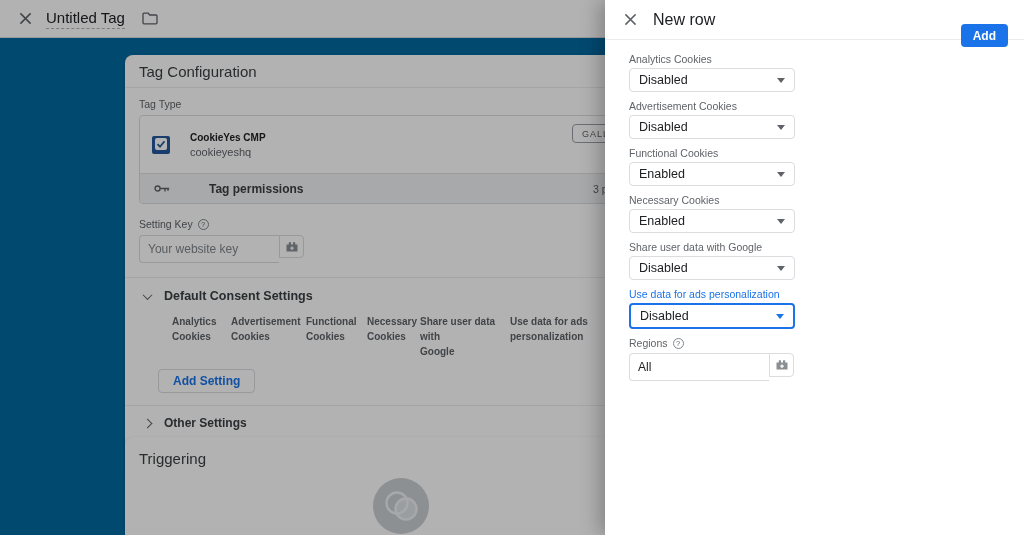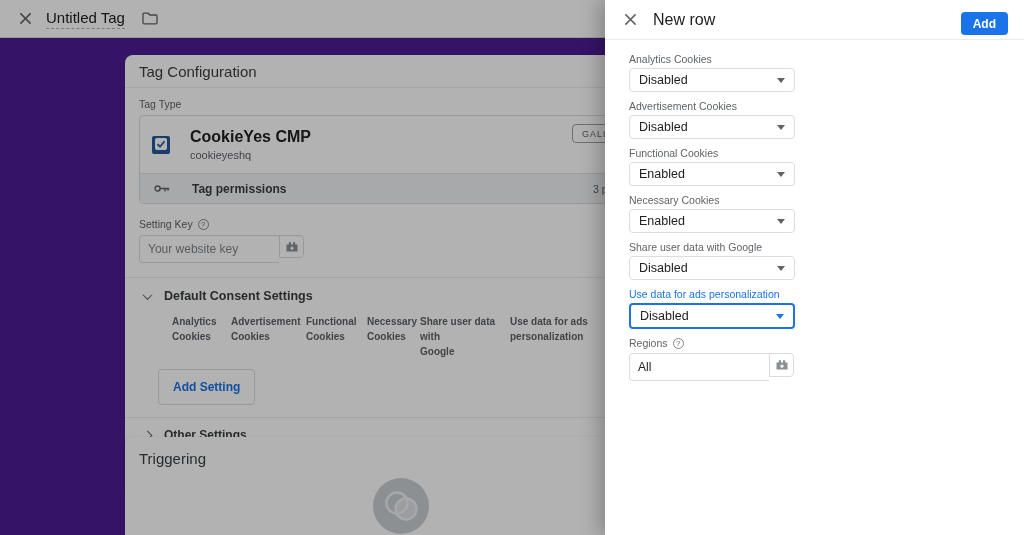--- a/index.html
+++ b/index.html
@@ -1,17 +1,17 @@
 <!DOCTYPE html>
 <html><head>
 <meta charset="utf-8">
 <style>
   * { margin:0; padding:0; box-sizing:border-box; }
   body { background:#555; font-family:"Liberation Sans", sans-serif; }
-  .stage { position:relative; width:1024px; height:535px; overflow:hidden; background:#4c1d95; }
+  .stage { position:relative; width:1024px; height:535px; overflow:hidden; background:#0369a1; }
 
   
   .page { position:absolute; inset:0; }
   .topbar { position:absolute; left:0; top:0; width:1024px; height:38px; background:#fff; border-bottom:1px solid #dadce0; display:flex; align-items:center; }
   .icon-btn { width:26px; height:26px; display:flex; align-items:center; justify-content:center; cursor:pointer; }
   .topbar .icon-btn { margin-left:12px; }
   .doc-title { margin-left:8px; font-size:15px; color:#202124; border-bottom:1px dashed #b0b3b8; padding-bottom:2px; }
   .folder { margin-left:10px; }
 
   .card { position:absolute; left:125px; width:775px; background:#fff; border-radius:8px; box-shadow:0 1px 3px rgba(0,0,0,.18); }
@@ -22,24 +22,24 @@
   .card-body { padding:0 14px 8px 14px; }
 
   .mini-label { font-size:10.5px; color:#5f6368; }
   .tag-type-label { margin-top:10px; }
 
   .tagtype-box { margin-top:5px; border:1px solid #dadce0; border-radius:4px; position:relative; }
   .tt-row1 { position:relative; height:57px; display:flex; align-items:center; padding-left:12px; cursor:pointer; }
   .cy-logo { width:18px; height:18px; border-radius:2px; background:#25599d; position:relative; flex:0 0 auto; }
   .cy-logo svg { position:absolute; left:3px; top:2px; }
   .tt-name-wrap { margin-left:20px; }
-  .tt-name { font-size:16px; font-weight:bold; color:#202124; }
+  .tt-name { font-size:10px; font-weight:bold; color:#202124; }
   .tt-author { font-size:11px; color:#5f6368; margin-top:3px; }
   .gallery-chip { position:absolute; left:432px; top:8px; border:1px solid #9aa0a6; border-radius:4px; padding:4px 9px 3px; font-size:9px; letter-spacing:1px; color:#5f6368; background:#fff; cursor:pointer; }
-  .tt-row2 { position:relative; height:30px; border-top:1px solid #e0e0e0; background:#f1f3f4; display:flex; align-items:center; padding-left:14px; border-radius:0 0 4px 4px; cursor:pointer; }
+  .tt-row2 { position:relative; height:30px; border-top:1px solid #e0e0e0; background:#f1f3f4; display:flex; align-items:center; padding-left:14px; border-radius:0 0 4px 4px; cursor:pointer;gap:17px; }
   .tt-perms { margin-left:22px; font-size:12px; font-weight:bold; color:#3c4043; }
   .tt-perm-count { position:absolute; left:453px; font-size:10.5px; color:#5f6368; }
 
   .wk-label { margin-top:14px; display:flex; align-items:center; gap:5px; }
   .help-ic { width:11px; height:11px; border:1px solid #80868b; border-radius:50%; font-size:7.5px; color:#5f6368; display:inline-flex; align-items:center; justify-content:center; }
   .input-group { margin-top:5px; display:flex; width:165px; }
   .txt-input { width:140px; height:23px; border:1px solid #dadce0; border-right:none; border-radius:4px 0 0 4px; padding:13px 8px; font-size:12px; color:#202124; font-family:"Liberation Sans",sans-serif; outline:none; }
   .txt-input::placeholder { color:#80868b; }
   .brick-btn { width:25px; height:23px; border:1px solid #dadce0; border-radius:0 4px 4px 0; background:#fff; display:flex; align-items:center; justify-content:center; cursor:pointer; }
 
@@ -48,38 +48,38 @@
   .consent-head { height:36px; display:flex; align-items:center; cursor:pointer; }
   .chev { width:7px; height:7px; border-right:1.6px solid #5f6368; border-bottom:1.6px solid #5f6368; display:inline-block; }
   .chev-down { transform:rotate(45deg) translate(-1px,-1px); margin-left:5px; }
   .chev-right { transform:rotate(-45deg); margin-left:5px; }
   .consent-title { margin-left:13px; font-size:12.5px; font-weight:bold; color:#3c4043; }
 
   .cols { display:flex; margin-left:33px;font-weight:bold; }
   .col { font-size:10px; line-height:15px; color:#5f6368; white-space:pre-line; }
   .c0{width:59px}.c1{width:75px}.c2{width:61px}.c3{width:53px}.c4{width:90px}.c5{width:105px}.c6{width:60px}
 
-  .add-setting { margin:10px 0 2px 19px; height:36px; padding:0 14px; border:1px solid #dadce0; border-radius:4px; background:#fff; color:#1a73e8; font-size:12px; font-weight:bold; font-family:"Liberation Sans",sans-serif; cursor:pointer; }
+  .add-setting { margin:10px 0 2px 19px; height:24px; padding:0 14px; border:1px solid #dadce0; border-radius:4px; background:#fff; color:#1a73e8; font-size:12px; font-weight:bold; font-family:"Liberation Sans",sans-serif; cursor:pointer; }
 
   .collapse-row { height:34px; display:flex; align-items:center; cursor:pointer; }
   .collapse-row + .collapse-row { border-top:1px solid #ececec; }
   .collapse-label { margin-left:13px; font-size:12px; font-weight:bold; color:#3c4043; }
   .hr2 { height:1px; background:#ececec; margin:10px -14px 0; }
 
   .trigger-circle { position:absolute; left:248px; top:41px; width:56px; height:56px; }
 
   
   .overlay { position:absolute; inset:0; background:rgba(0,0,0,.30); z-index:5; }
 
   
   .panel { position:absolute; right:0; top:0; width:419px; height:535px; background:#fff; z-index:10; box-shadow:-6px 0 18px rgba(0,0,0,.25); }
   .panel-head { height:40px; display:flex; align-items:center; border-bottom:1px solid #ebebeb; position:relative; }
   .panel-head .icon-btn { margin-left:12px; }
   .panel-title { margin-left:10px; font-size:16px; color:#202124; }
-  .add-btn { position:absolute; right:16px; top:12px; height:23px; padding:0 12px; background:#1a73e8; border:none; border-radius:4px; color:#fff; font-size:12px; font-weight:bold; font-family:"Liberation Sans",sans-serif; cursor:pointer; }
+  .add-btn { position:absolute; right:16px; top:24px; height:23px; padding:0 12px; background:#1a73e8; border:none; border-radius:4px; color:#fff; font-size:12px; font-weight:bold; font-family:"Liberation Sans",sans-serif; cursor:pointer; }
   .panel-body { padding:13px 0 0 24px; }
 
   .fgroup { margin-bottom:8px; }
   .flabel { font-size:10.5px; line-height:12px; color:#5f6368; margin-bottom:3px; }
   .dd { width:166px; height:24px; border:1px solid #dadce0; border-radius:4px; display:flex; align-items:center; padding:0 9px; cursor:pointer; background:#fff; }
   .dd-value { font-size:12.5px; color:#202124; flex:1; }
   .caret { width:0; height:0; border-left:4px solid transparent; border-right:4px solid transparent; border-top:5px solid #5f6368; }
   .fgroup.focused .flabel { color:#1a73e8; }
   .fgroup.focused .dd { border:2px solid #1a73e8; height:26px; }
   .fgroup.focused .caret { border-top-color:#1a73e8; }

